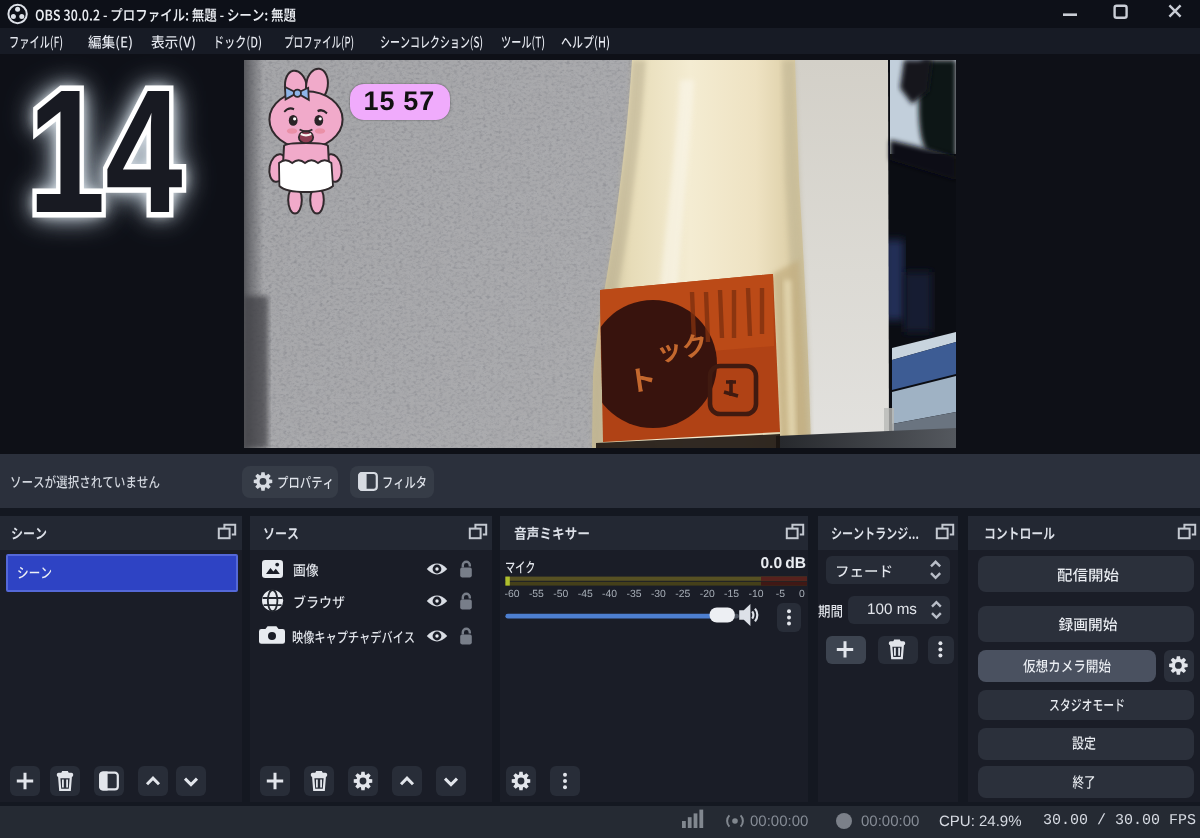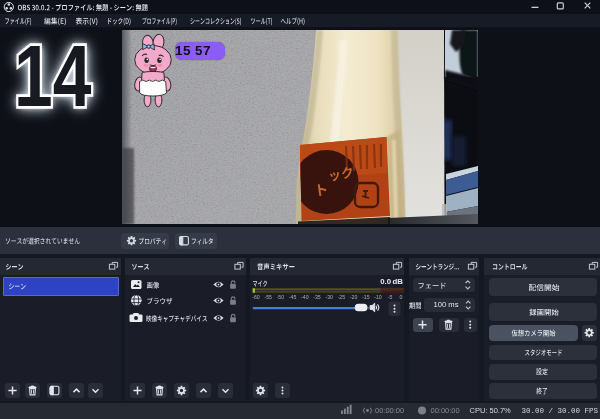--- a/index.html
+++ b/index.html
@@ -5,21 +5,21 @@
 #app{position:absolute;left:0;top:0;width:600px;height:419px;}
 .abs{position:absolute;}
 #titlebar{left:0;top:0;width:600px;height:13.5px;background:#0d1018;}
 #menubar{left:0;top:13.5px;width:600px;height:13.5px;background:#171b25;}
 #preview{left:0;top:27px;width:600px;height:199.5px;background:#0e1017;}
 #srcbar{left:0;top:226.5px;width:600px;height:27px;background:#2b303c;}
 #dockstrip{left:0;top:253.5px;width:600px;height:149.5px;background:#141821;}
 #statusbar{left:0;top:403px;width:600px;height:16px;background:#252a33;}
 .dock{position:absolute;top:4px;height:143.5px;background:#1a1d27;}
 .dhead{position:absolute;left:0;top:0;width:100%;height:17.5px;background:#232833;}
-#clockbox{opacity:.999;left:175px;top:41.5px;width:49.5px;height:18.5px;background:#8b5cf6;border-radius:7px;box-shadow:0 0 1px rgba(0,0,0,.55);color:#111;font-weight:bold;font-size:13.5px;line-height:18.5px;text-align:left;letter-spacing:0.5px;}
+#clockbox{opacity:.999;left:175px;top:41.5px;width:49.5px;height:18.5px;background:#f0abfc;border-radius:7px;box-shadow:0 0 1px rgba(0,0,0,.55);color:#111;font-weight:bold;font-size:13.5px;line-height:18.5px;text-align:center;letter-spacing:0.5px;}
 .st{font-size:7.5px;color:#868c96;line-height:16px;opacity:.999;}
 .stb{font-size:7.5px;color:#d6dae2;line-height:16px;opacity:.999;}
 </style></head>
 <body>
 <div id="app">
 <div class="abs" id="titlebar"></div>
 <div class="abs" id="menubar"></div>
 <div class="abs" id="preview"></div>
 
 <svg class="abs" style="left:122px;top:30px" width="356" height="194" viewBox="0 0 356 194">
@@ -200,21 +200,21 @@
 <div class="abs" style="left:488.5px;top:303px;width:108.5px;height:18px;background:#2b303b;border-radius:4px;"></div>
 <div class="abs" style="left:488.5px;top:325px;width:89.5px;height:15.5px;background:#4a5160;border-radius:4px;"></div>
 <div class="abs" style="left:581.5px;top:325px;width:15.5px;height:15.5px;background:#2b303b;border-radius:3px;"></div>
 <div class="abs" style="left:488.5px;top:344.5px;width:108.5px;height:15.5px;background:#2b303b;border-radius:4px;"></div>
 <div class="abs" style="left:488.5px;top:364px;width:108.5px;height:15.5px;background:#2b303b;border-radius:4px;"></div>
 <div class="abs" style="left:488.5px;top:383px;width:108.5px;height:15.5px;background:#2b303b;border-radius:4px;"></div>
 
 <div class="abs" id="statusbar"></div>
 <div class="abs st" style="left:375px;top:403px;">00:00:00</div>
 <div class="abs st" style="left:430.5px;top:403px;">00:00:00</div>
-<div class="abs stb" style="left:469.5px;top:403px;">CPU: 50.7%</div>
+<div class="abs stb" style="left:469.5px;top:403px;">CPU: 24.9%</div>
 <div class="abs stb" style="left:521.5px;top:403px;font-family:Liberation Mono, monospace;">30.00 / 30.00 FPS</div>
 <div class="abs stb" style="left:373px;top:277px;width:30px;text-align:right;font-weight:bold;line-height:10px;font-size:7.8px;white-space:nowrap;color:#e8ebf0;">0.0 dB</div>
 <div class="abs stb" style="left:424px;top:298px;width:44px;text-align:center;line-height:13px;font-size:7.6px;color:#e2e5eb;">100 ms</div>
 
 <svg class="abs" style="left:0;top:0" width="600" height="419" viewBox="0 0 600 419">
 <defs>
 <path id="ic-plus" d="M-4.1 -0.75 H-0.75 V-4.1 H0.75 V-0.75 H4.1 V0.75 H0.75 V4.1 H-0.75 V0.75 H-4.1 Z"></path>
 <g id="ic-trash">
 <path d="M-1.1 -4.5 h2.2 l0.4 0.9 h-3 Z"></path>
 <rect x="-3.6" y="-3.6" width="7.2" height="1.1" rx="0.4"></rect>

